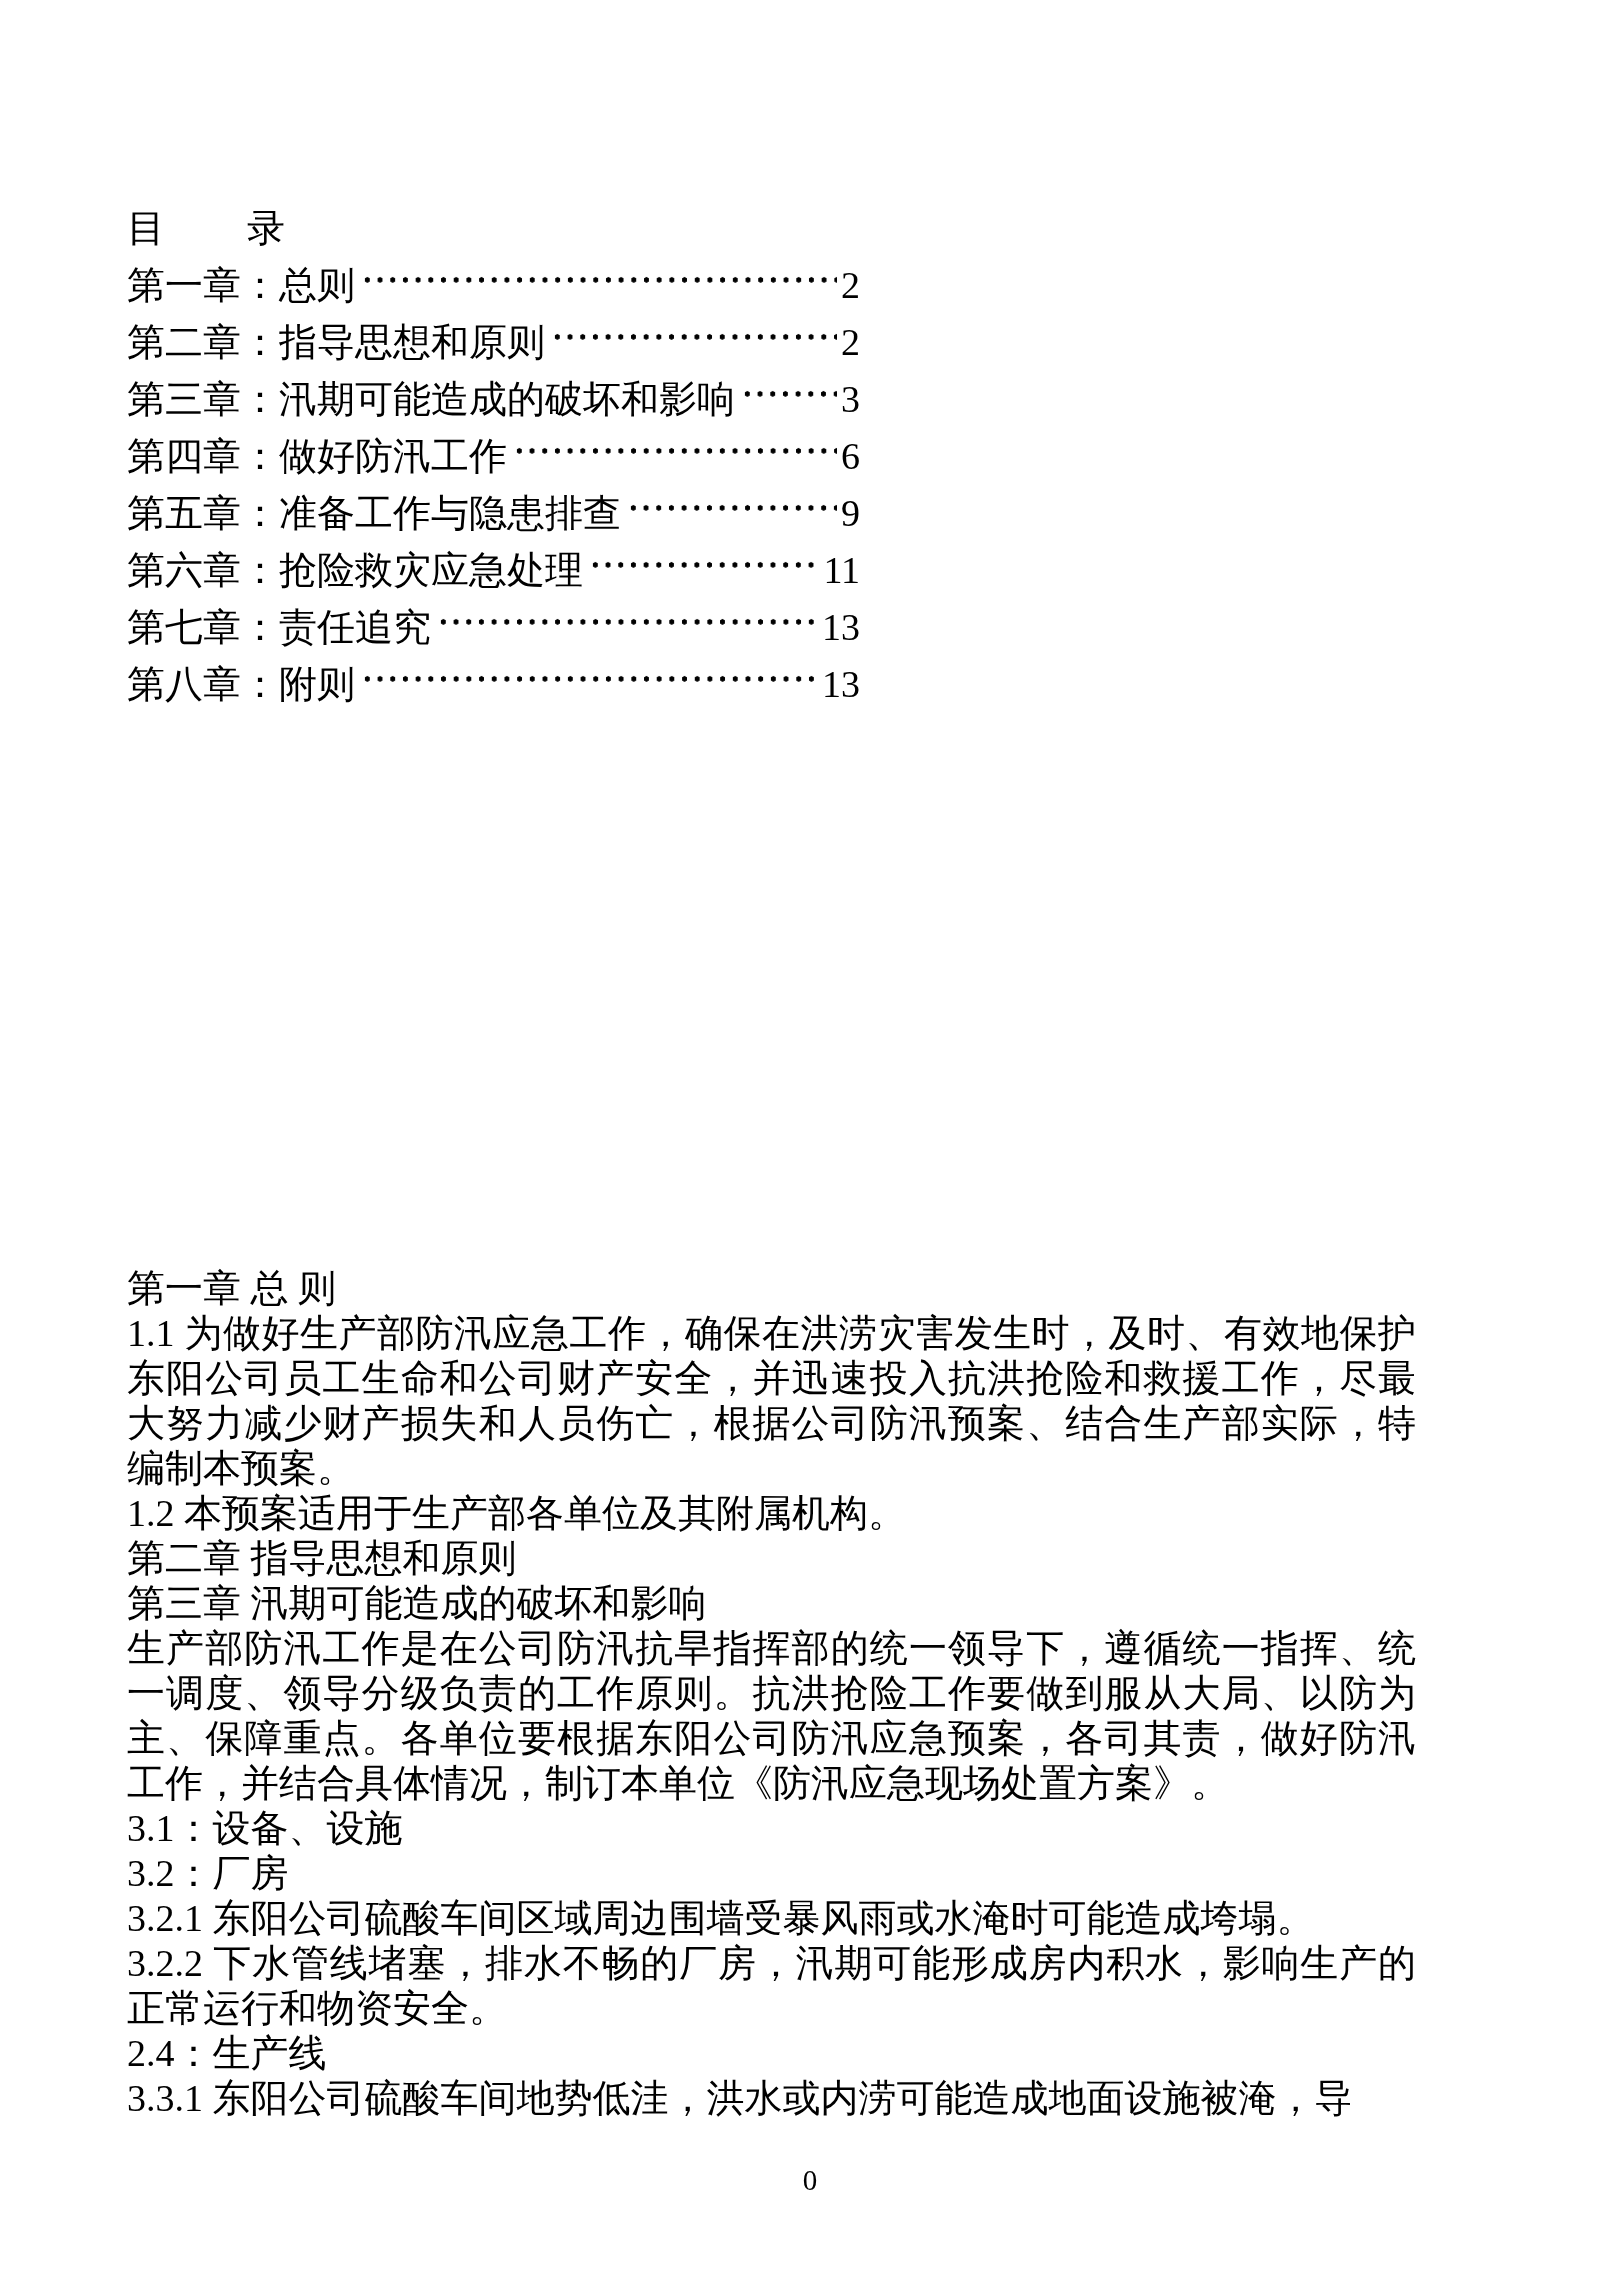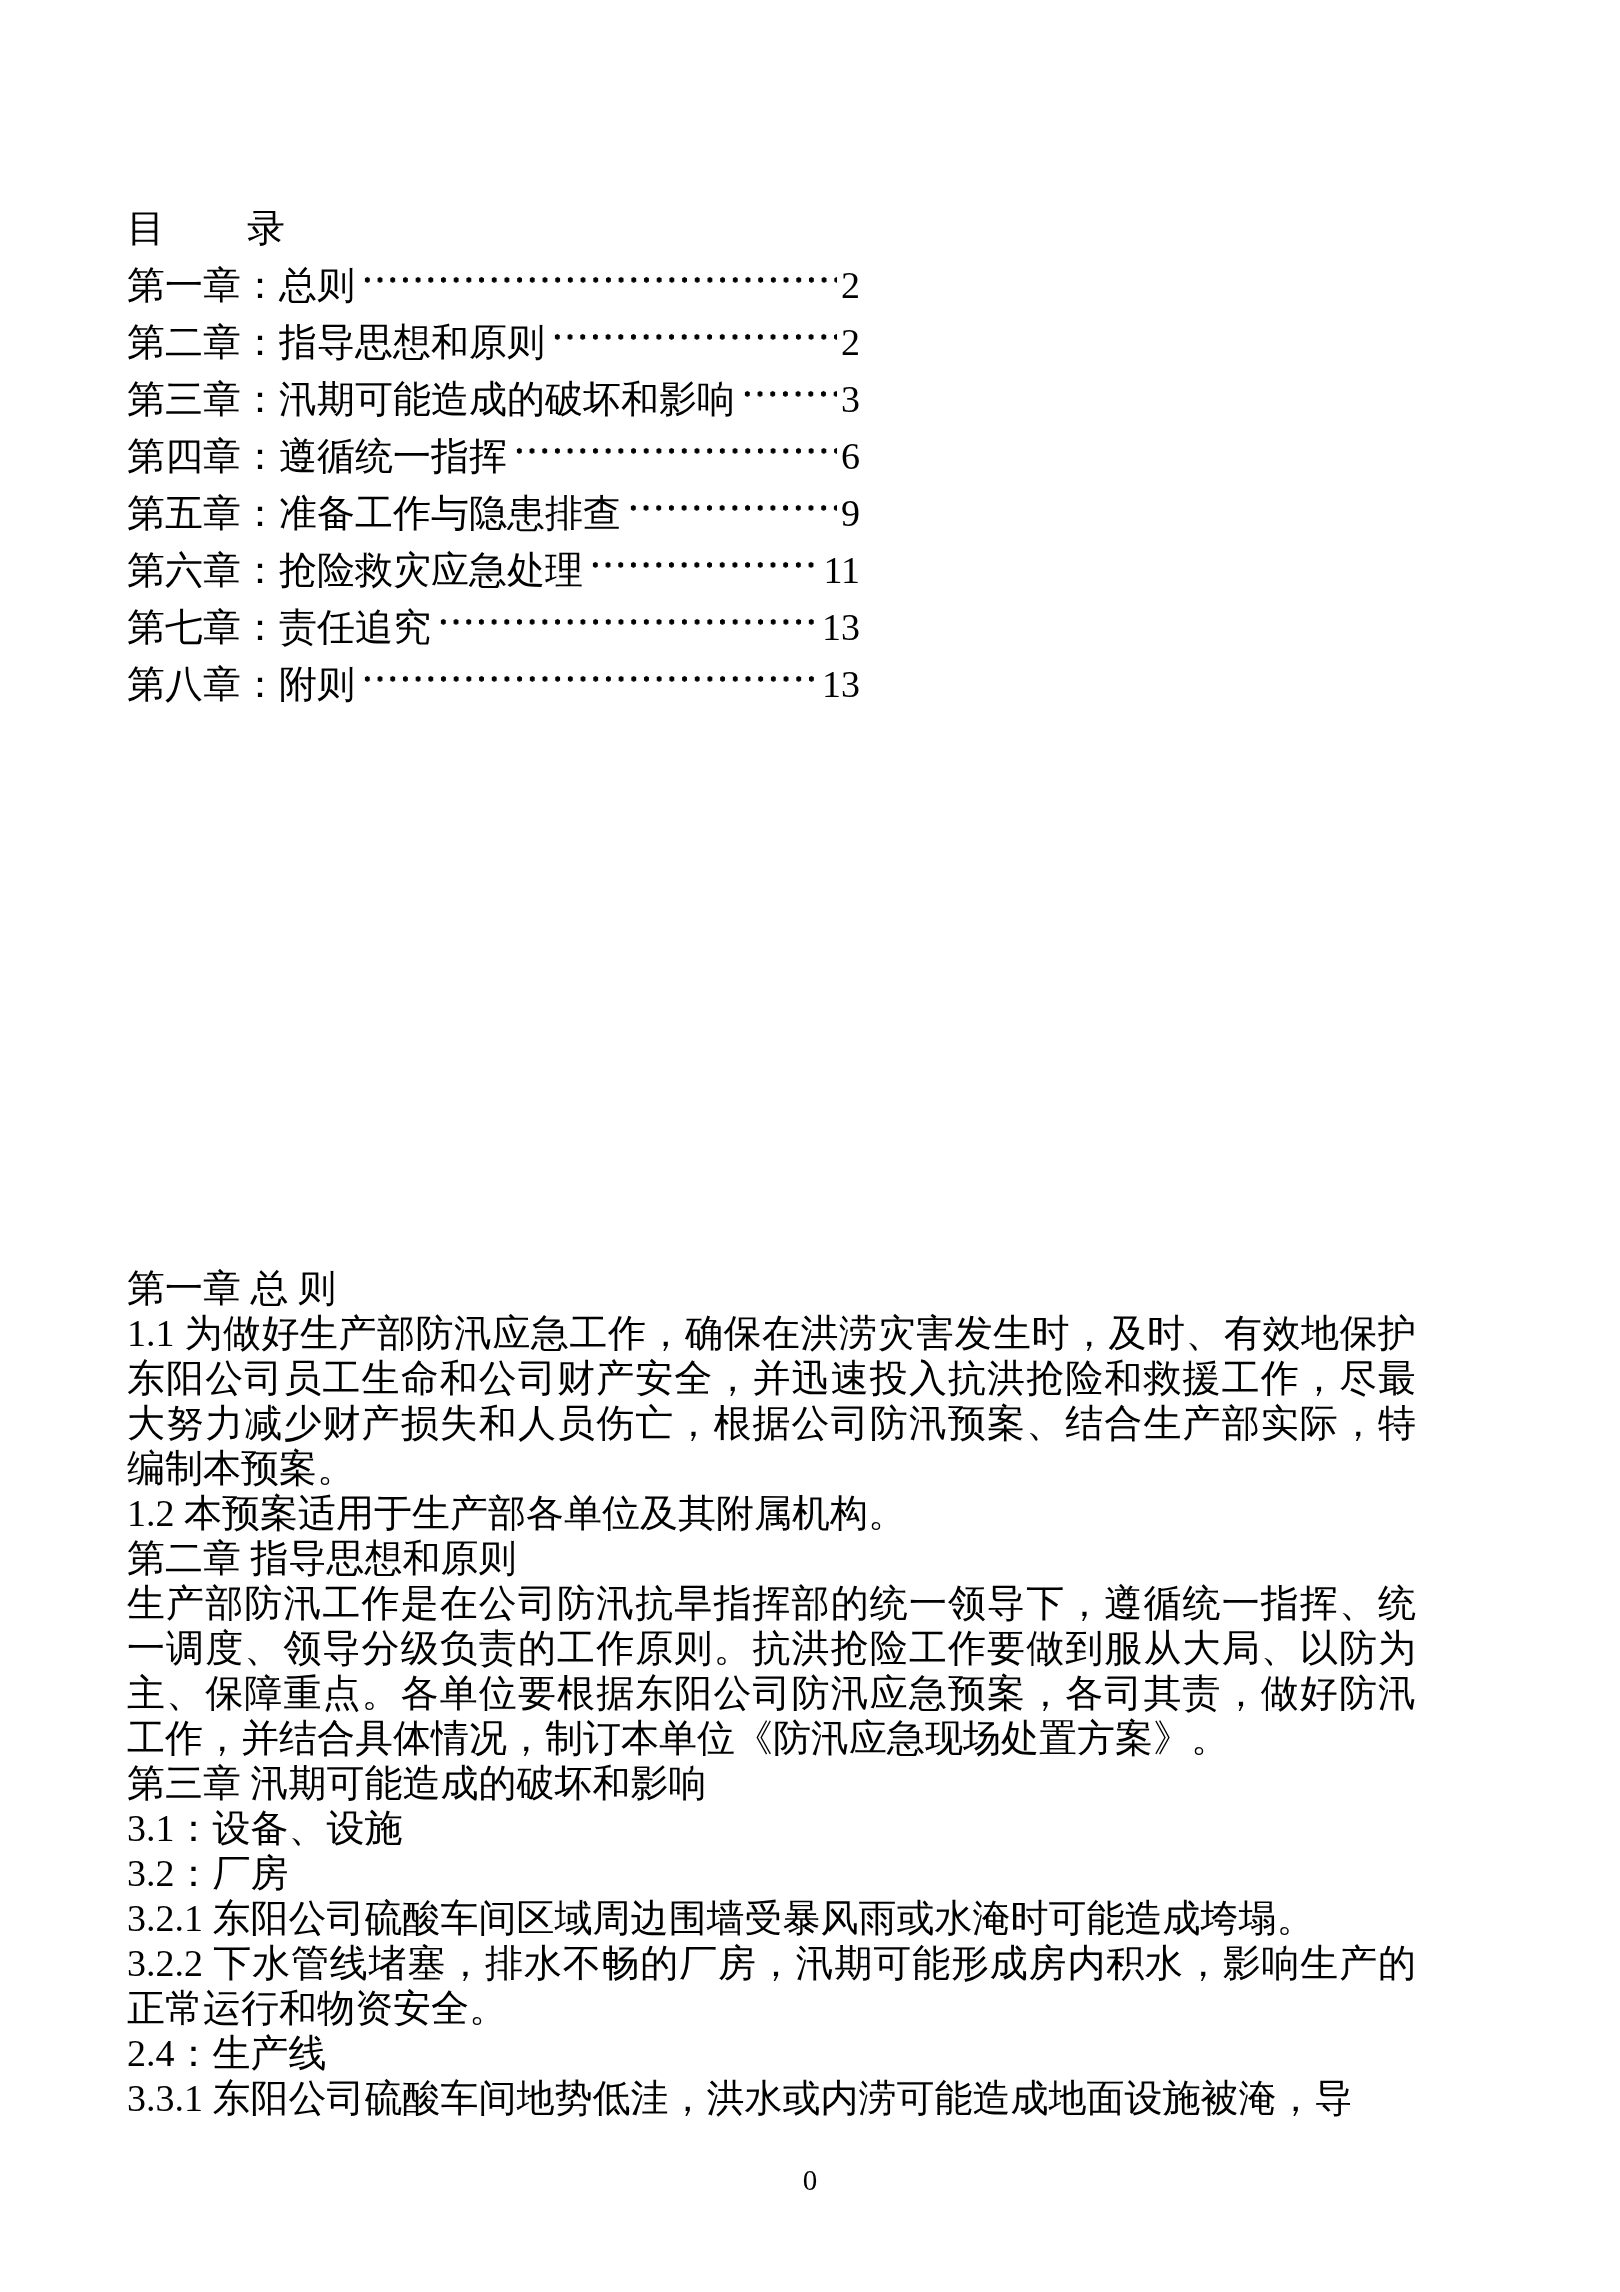--- a/index.html
+++ b/index.html
@@ -95,21 +95,21 @@
       <span class="toc-title">第二章：指导思想和原则</span>
       <span class="leader"></span>
       <span class="toc-page">2</span>
     </div>
     <div class="toc-entry">
       <span class="toc-title">第三章：汛期可能造成的破坏和影响</span>
       <span class="leader"></span>
       <span class="toc-page">3</span>
     </div>
     <div class="toc-entry">
-      <span class="toc-title">第四章：遵循统一指挥</span>
+      <span class="toc-title">第四章：做好防汛工作</span>
       <span class="leader"></span>
       <span class="toc-page">6</span>
     </div>
     <div class="toc-entry">
       <span class="toc-title">第五章：准备工作与隐患排查</span>
       <span class="leader"></span>
       <span class="toc-page">9</span>
     </div>
     <div class="toc-entry">
       <span class="toc-title">第六章：抢险救灾应急处理</span>
@@ -126,22 +126,22 @@
       <span class="leader"></span>
       <span class="toc-page">13</span>
     </div>
   </div>
 
   <div class="body-text">
     <p class="para">第一章 总 则</p>
     <p class="para">1.1 为做好生产部防汛应急工作，确保在洪涝灾害发生时，及时、有效地保护东阳公司员工生命和公司财产安全，并迅速投入抗洪抢险和救援工作，尽最大努力减少财产损失和人员伤亡，根据公司防汛预案、结合生产部实际，特编制本预案。</p>
     <p class="para">1.2 本预案适用于生产部各单位及其附属机构。</p>
     <p class="para">第二章 指导思想和原则</p>
+    <p class="para">第三章 汛期可能造成的破坏和影响</p>
     <p class="para">生产部防汛工作是在公司防汛抗旱指挥部的统一领导下，遵循统一指挥、统一调度、领导分级负责的工作原则。抗洪抢险工作要做到服从大局、以防为主、保障重点。各单位要根据东阳公司防汛应急预案，各司其责，做好防汛工作，并结合具体情况，制订本单位《防汛应急现场处置方案》。</p>
-    <p class="para">第三章 汛期可能造成的破坏和影响</p>
     <p class="para">3.1：设备、设施</p>
     <p class="para">3.2：厂房</p>
     <p class="para">3.2.1 东阳公司硫酸车间区域周边围墙受暴风雨或水淹时可能造成垮塌。</p>
     <p class="para">3.2.2 下水管线堵塞，排水不畅的厂房，汛期可能形成房内积水，影响生产的正常运行和物资安全。</p>
     <p class="para">2.4：生产线</p>
     <p class="para">3.3.1 东阳公司硫酸车间地势低洼，洪水或内涝可能造成地面设施被淹，导</p>
   </div>
 
   <div class="footer">0</div>
 

